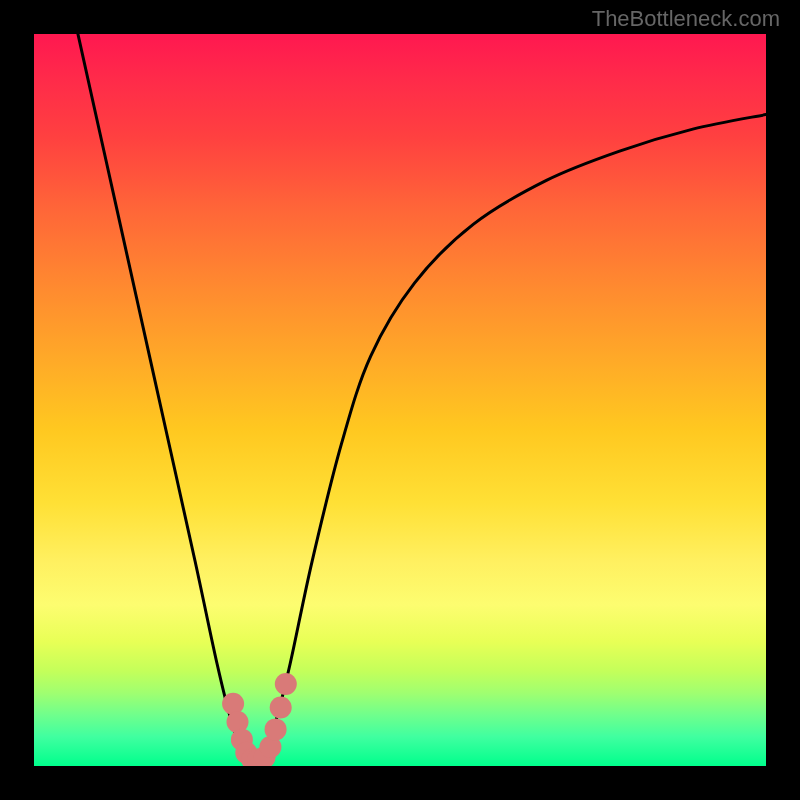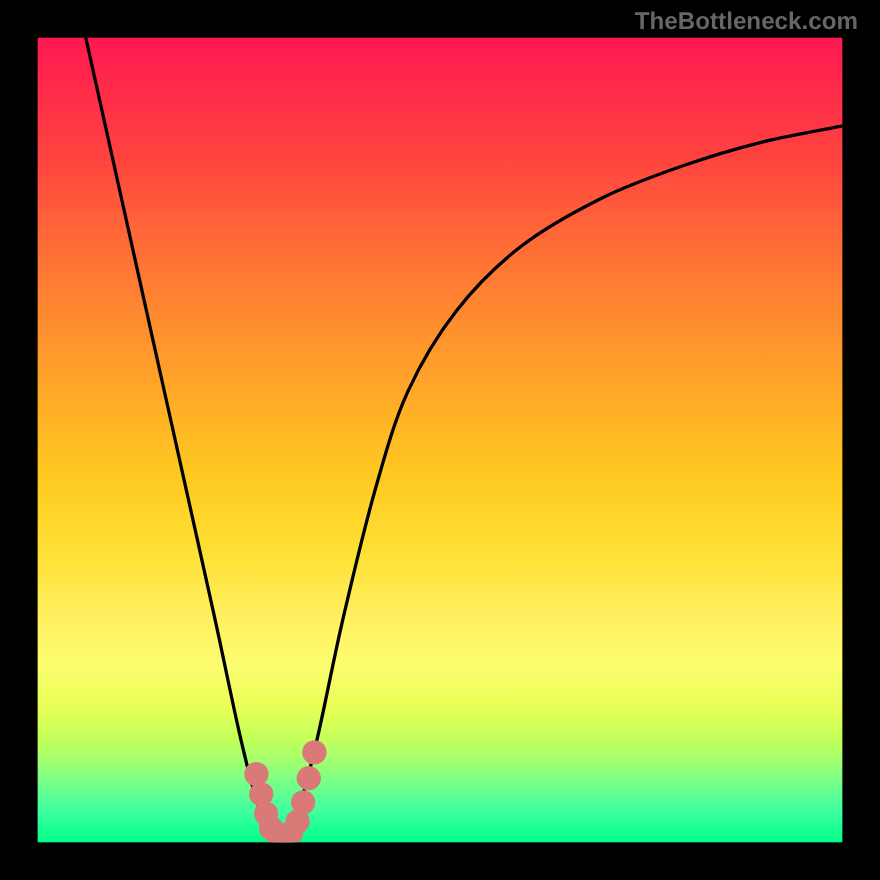--- a/index.html
+++ b/index.html
@@ -10,21 +10,21 @@
     background: #000;
     position: relative;
     font-family: Arial, sans-serif;
   }
   .watermark {
     position: absolute;
     top: 6px;
     right: 20px;
     color: #666;
     font-size: 22px;
-    font-weight: 700;
+    font-weight: 400;
     z-index: 10;
   }
   .plot-area {
     position: absolute;
     left: 34px;
     top: 34px;
     width: 732px;
     height: 732px;
     overflow: hidden;
   }

